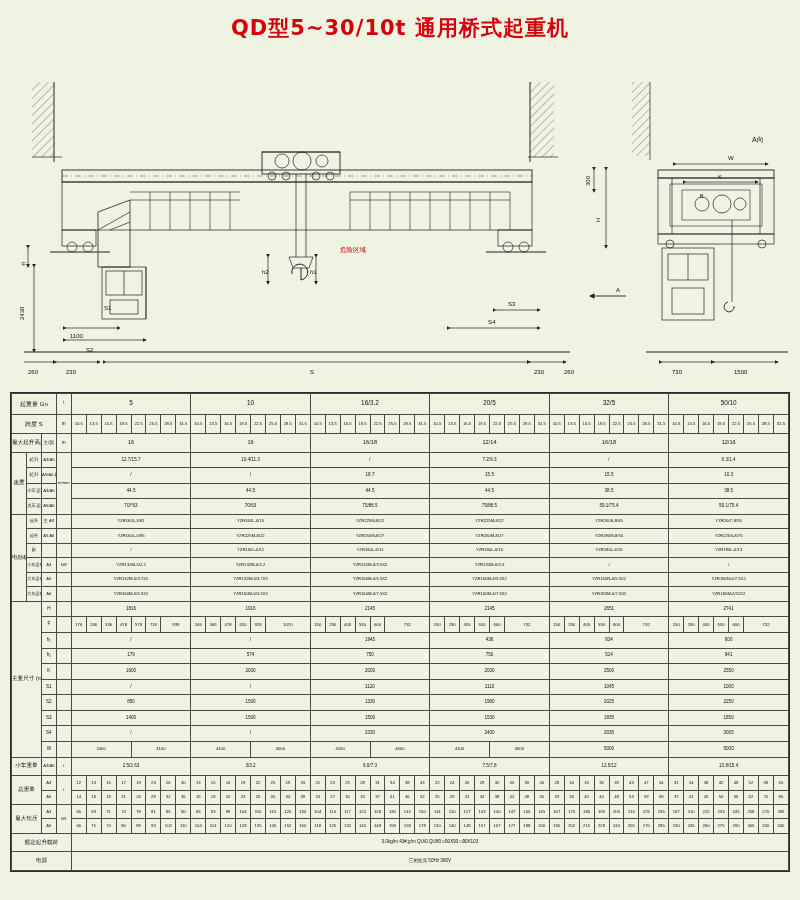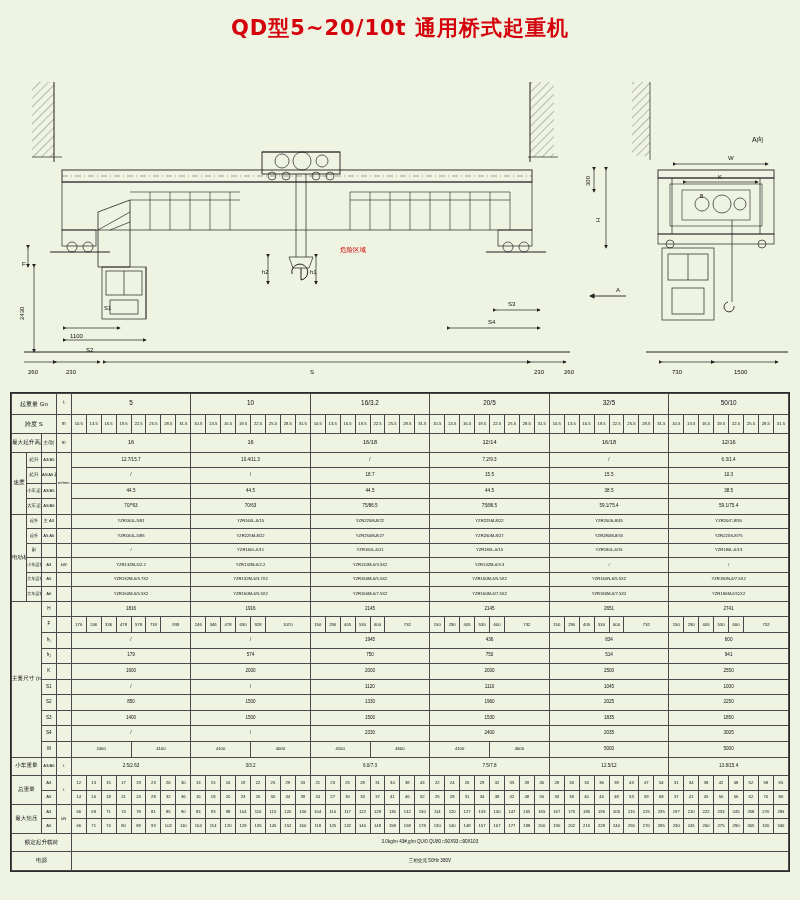--- a/index.html
+++ b/index.html
@@ -50,21 +50,21 @@
   .hdr{font-size:6px;}
   .lbl{font-size:5.6px;}
   .vlbl{font-size:5.6px;}
   .big{font-size:6.4px;}
   .tiny{font-size:4.6px;}
   .xtiny{font-size:4.2px;}
 </style>
 </head>
 <body>
 
-<div id="title">QD型5~20/10t 通用桥式起重机</div>
+<div id="title">QD型5~30/10t 通用桥式起重机</div>
 
 <div id="drawing">
 <svg width="780" height="330" viewBox="0 0 780 330" xmlns="http://www.w3.org/2000/svg">
   <defs>
     <pattern id="hatchL" width="6" height="6" patternTransform="rotate(45)" patternUnits="userSpaceOnUse">
       <line x1="0" y1="0" x2="0" y2="6" stroke="#333" stroke-width="0.6"></line>
     </pattern>
     <marker id="arw" markerWidth="6" markerHeight="6" refX="5" refY="3" orient="auto">
       <path d="M0,0 L6,3 L0,6 z" fill="#222"></path>
     </marker>

